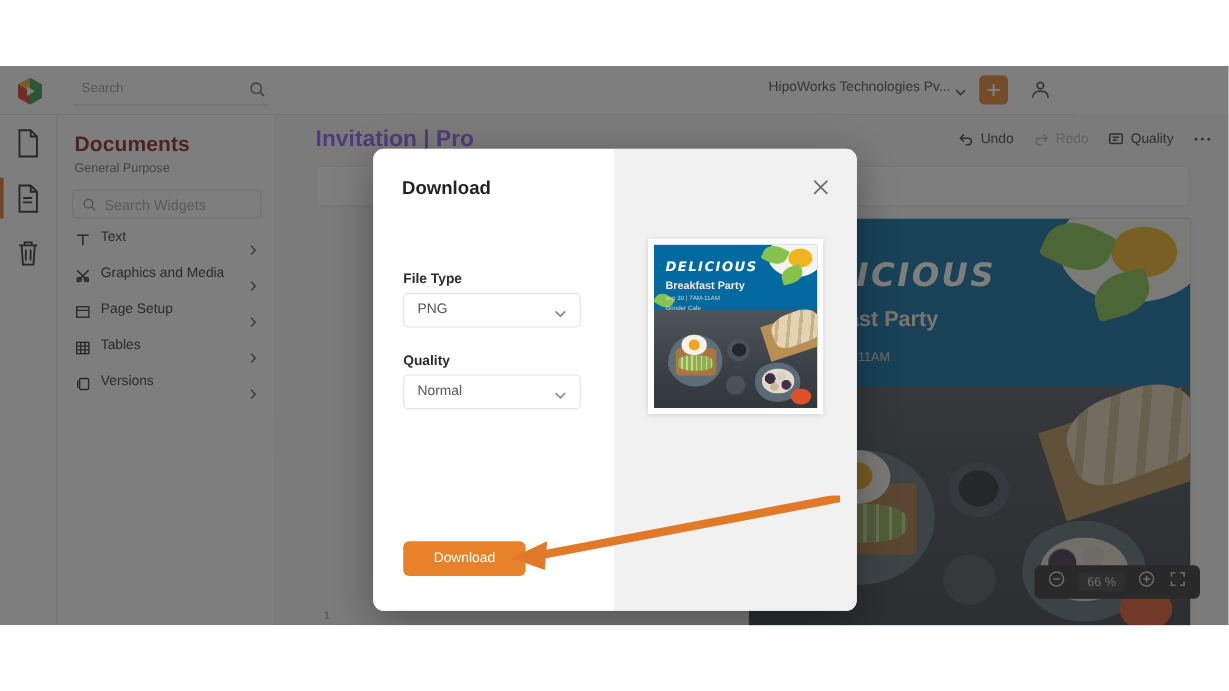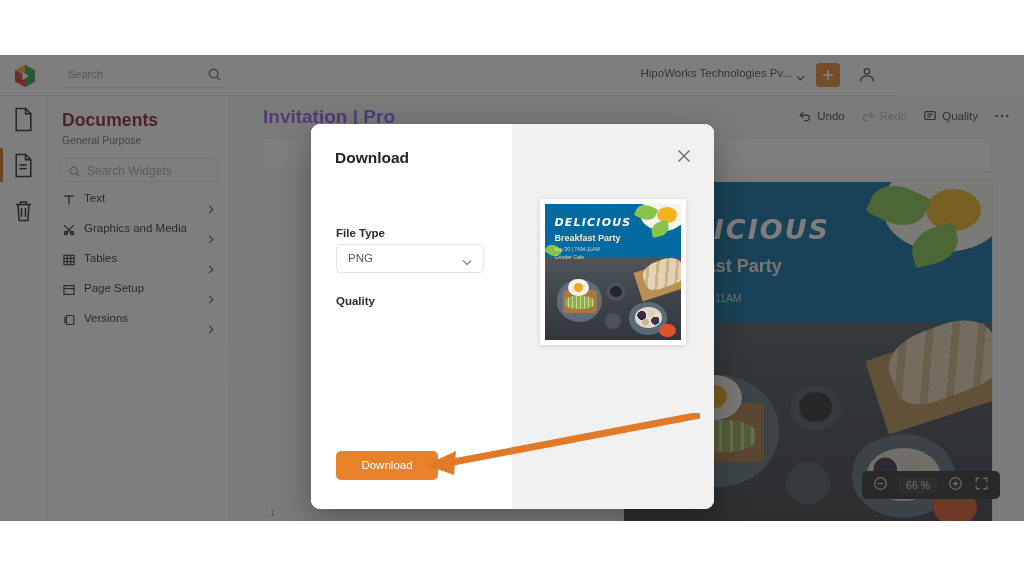--- a/index.html
+++ b/index.html
@@ -236,42 +236,42 @@
           <span class="plab">Graphics and Media</span>
           <span class="pchev">
             <svg width="10" height="11" viewBox="0 0 10 12" fill="none" stroke="#555" stroke-width="1.3">
                 <polyline points="3,2 7,6 3,10"></polyline>
               </svg>
           </span>
         </div>
         <div class="prow">
           <span class="pico">
             <svg width="14" height="14" viewBox="0 0 16 16" fill="none" stroke="#2b2b2b" stroke-width="1.3">
+              <rect x="2.2" y="3" width="11.6" height="10"></rect>
+                <line x1="2.2" y1="6.4" x2="13.8" y2="6.4"></line>
+            </svg>
+          </span>
+          <span class="plab">Page Setup</span>
+          <span class="pchev">
+            <svg width="10" height="11" viewBox="0 0 10 12" fill="none" stroke="#555" stroke-width="1.3">
+                <polyline points="3,2 7,6 3,10"></polyline>
+              </svg>
+          </span>
+        </div>
+        <div class="prow">
+          <span class="pico">
+            <svg width="14" height="14" viewBox="0 0 16 16" fill="none" stroke="#2b2b2b" stroke-width="1.3">
               <rect x="2.2" y="2.6" width="11.6" height="10.8"></rect>
               <line x1="2.2" y1="6.2" x2="13.8" y2="6.2"></line>
                 <line x1="2.2" y1="9.8" x2="13.8" y2="9.8"></line>
               <line x1="6" y1="2.6" x2="6" y2="13.4"></line>
                 <line x1="10" y1="2.6" x2="10" y2="13.4"></line>
             </svg>
           </span>
           <span class="plab">Tables</span>
-          <span class="pchev">
-            <svg width="10" height="11" viewBox="0 0 10 12" fill="none" stroke="#555" stroke-width="1.3">
-                <polyline points="3,2 7,6 3,10"></polyline>
-              </svg>
-          </span>
-        </div>
-        <div class="prow">
-          <span class="pico">
-            <svg width="14" height="14" viewBox="0 0 16 16" fill="none" stroke="#2b2b2b" stroke-width="1.3">
-              <rect x="2.2" y="3" width="11.6" height="10"></rect>
-                <line x1="2.2" y1="6.4" x2="13.8" y2="6.4"></line>
-            </svg>
-          </span>
-          <span class="plab">Page Setup</span>
           <span class="pchev">
             <svg width="10" height="11" viewBox="0 0 10 12" fill="none" stroke="#555" stroke-width="1.3">
                 <polyline points="3,2 7,6 3,10"></polyline>
               </svg>
           </span>
         </div>
         <div class="prow">
           <span class="pico">
             <svg width="14" height="14" viewBox="0 0 16 16" fill="none" stroke="#2b2b2b" stroke-width="1.3">
               <rect x="5" y="2.8" width="8.5" height="10.4" rx="1"></rect>
@@ -397,20 +397,28 @@
         <div class="fsel" style="top:120px;">
           <span class="fv">PNG</span>
           <span class="fc">
             <svg width="12" height="12" viewBox="0 0 12 12" fill="none" stroke="#8a8a8a" stroke-width="1.4">
                 <polyline points="2,4.5 6,8.5 10,4.5"></polyline>
               </svg>
           </span>
         </div>
 
         <div class="flabel" style="top:171px;">Quality</div>
+        <div class="fsel" style="top:188px;">
+          <span class="fv">Normal</span>
+          <span class="fc">
+            <svg width="12" height="12" viewBox="0 0 12 12" fill="none" stroke="#8a8a8a" stroke-width="1.4">
+                <polyline points="2,4.5 6,8.5 10,4.5"></polyline>
+              </svg>
+          </span>
+        </div>
 
         <div class="dlbtn">Download</div>
       </div>
 
       <div class="mright">
         <div class="mclose">
           <svg width="20" height="20" viewBox="0 0 20 20" fill="none" stroke="#6a6a6a" stroke-width="1.4">
             <line x1="4.5" y1="4.5" x2="15.5" y2="15.5"></line>
               <line x1="15.5" y1="4.5" x2="4.5" y2="15.5"></line>
           </svg>

